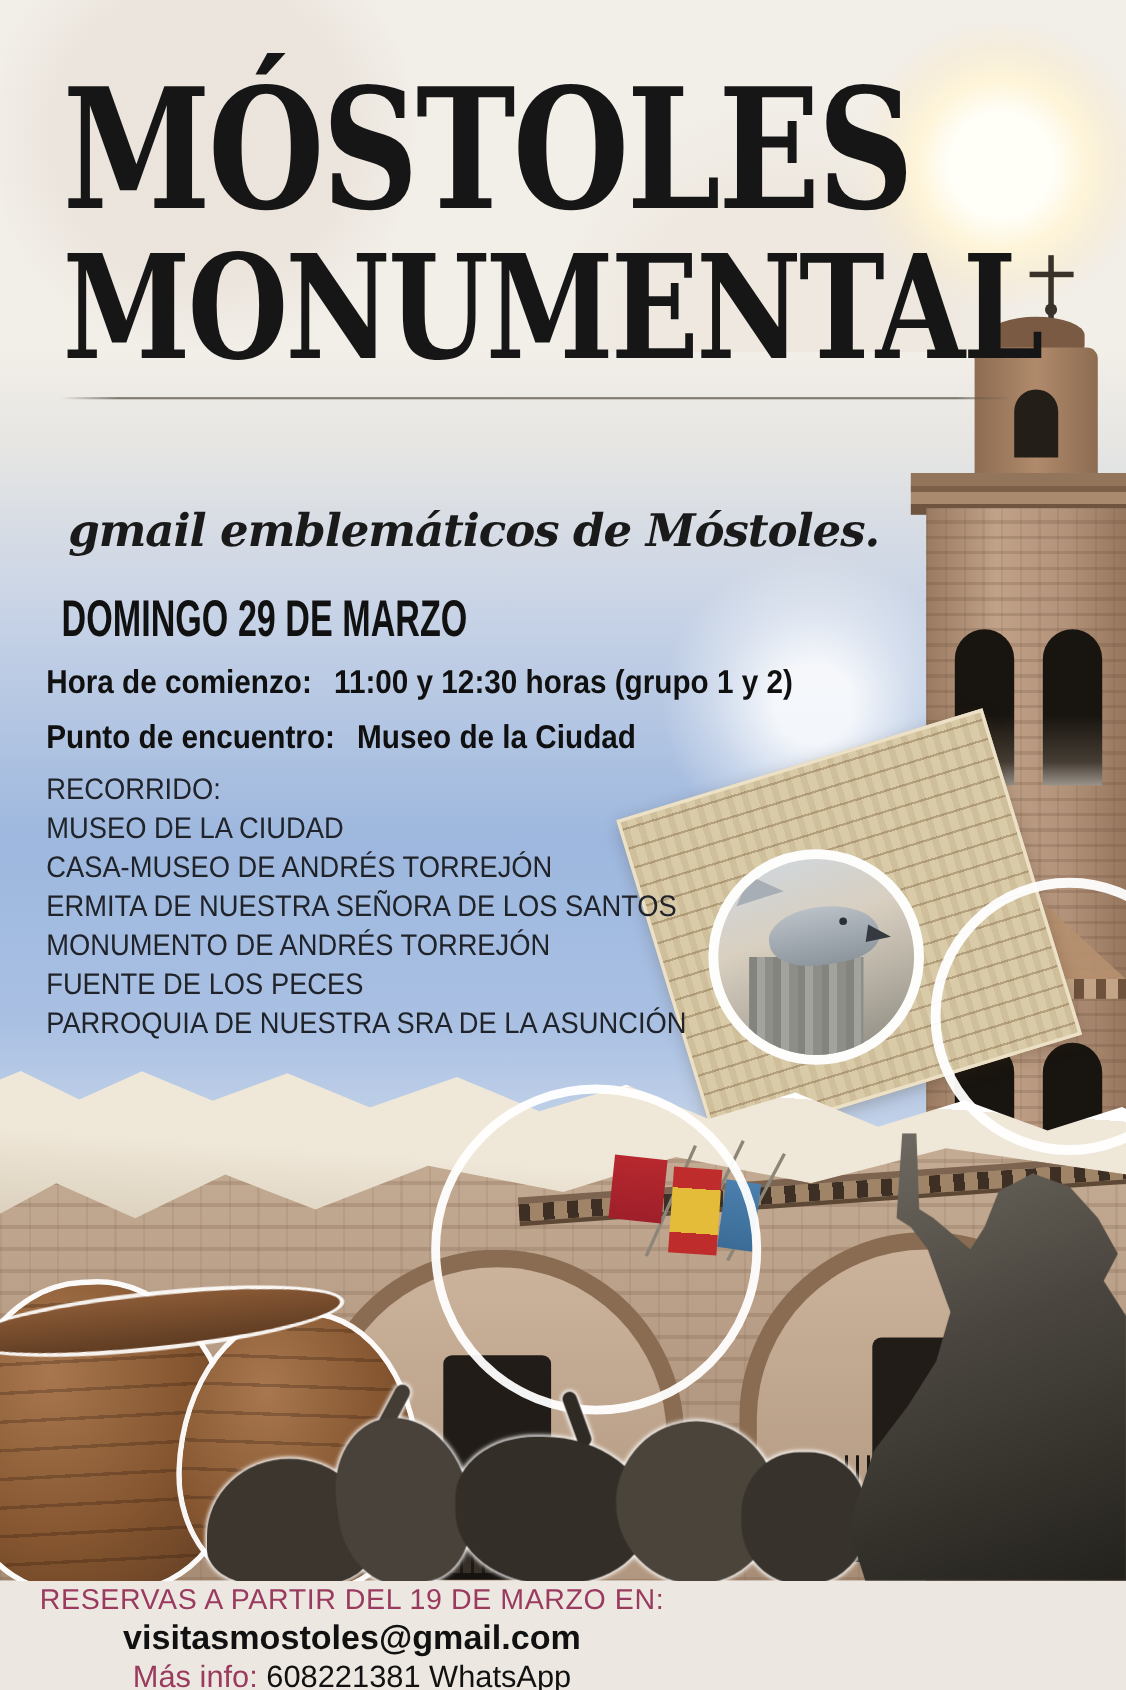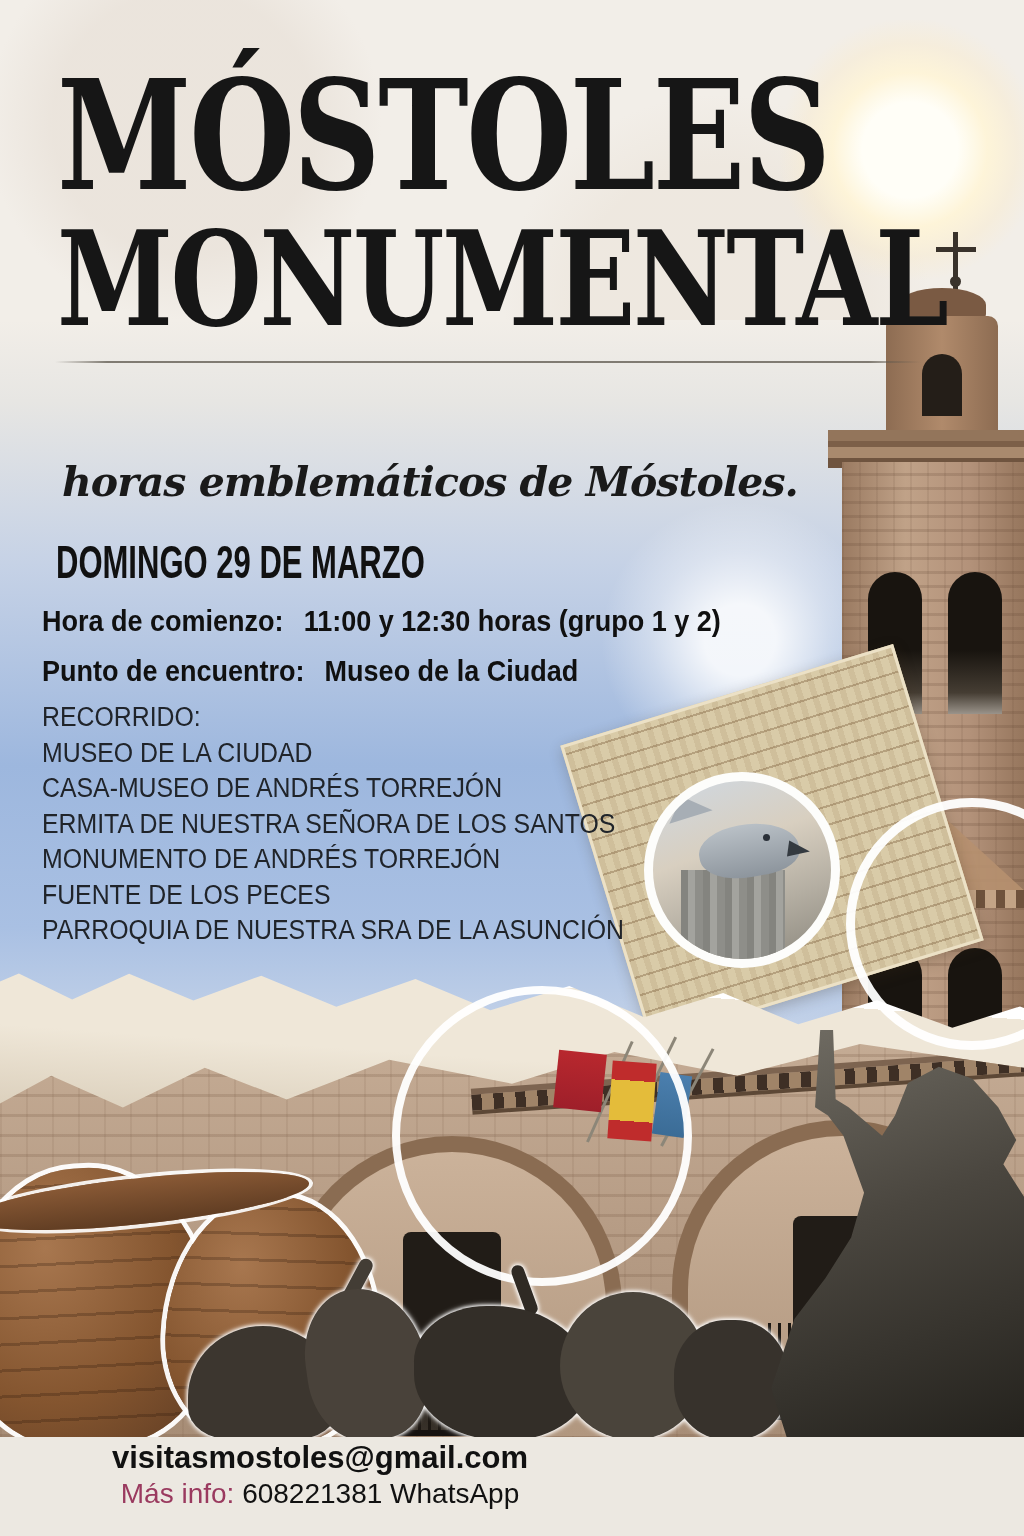--- a/index.html
+++ b/index.html
@@ -256,21 +256,21 @@
   <div class="statue-right"></div>
 
   <div class="txt title">
     <span class="t1">MÓSTOLES</span><br>
     <span class="t2">MONUMENTAL</span>
   </div>
   <div class="rule"></div>
 
   <div class="txt subtitle">
     <br>
-    <span>horas emblemáticos de Móstoles.</span>
+    <span>gmail emblemáticos de Móstoles.</span>
   </div>
 
   <div class="txt date">DOMINGO 29 DE MARZO</div>
 
   <div class="txt infoline info1">
     <span>Hora de comienzo:</span><span class="gap"></span>
     <span>11:00 y 12:30 horas (grupo 1 y 2)</span>
   </div>
   <div class="txt infoline info2">
     <span>Punto de encuentro:</span><span class="gap"></span>
@@ -282,20 +282,21 @@
     <div>MUSEO DE LA CIUDAD</div>
     <div>CASA-MUSEO DE ANDRÉS TORREJÓN</div>
     <div>ERMITA DE NUESTRA SEÑORA DE LOS SANTOS</div>
     <div>MONUMENTO DE ANDRÉS TORREJÓN</div>
     <div>FUENTE DE LOS PECES</div>
     <div>PARROQUIA DE NUESTRA SRA DE LA ASUNCIÓN</div>
   </div>
 
   <div class="footer">
     <div class="footer-text">
+      <div class="reservas">RESERVAS A PARTIR DEL 19 DE MARZO EN:</div>
       <div class="email">visitasmostoles@gmail.com</div>
       <div class="masinfo">
         <span class="lbl">Más info:</span>
         <span>608221381 WhatsApp</span>
       </div>
     </div>
 
   </div>
 
 </div>

